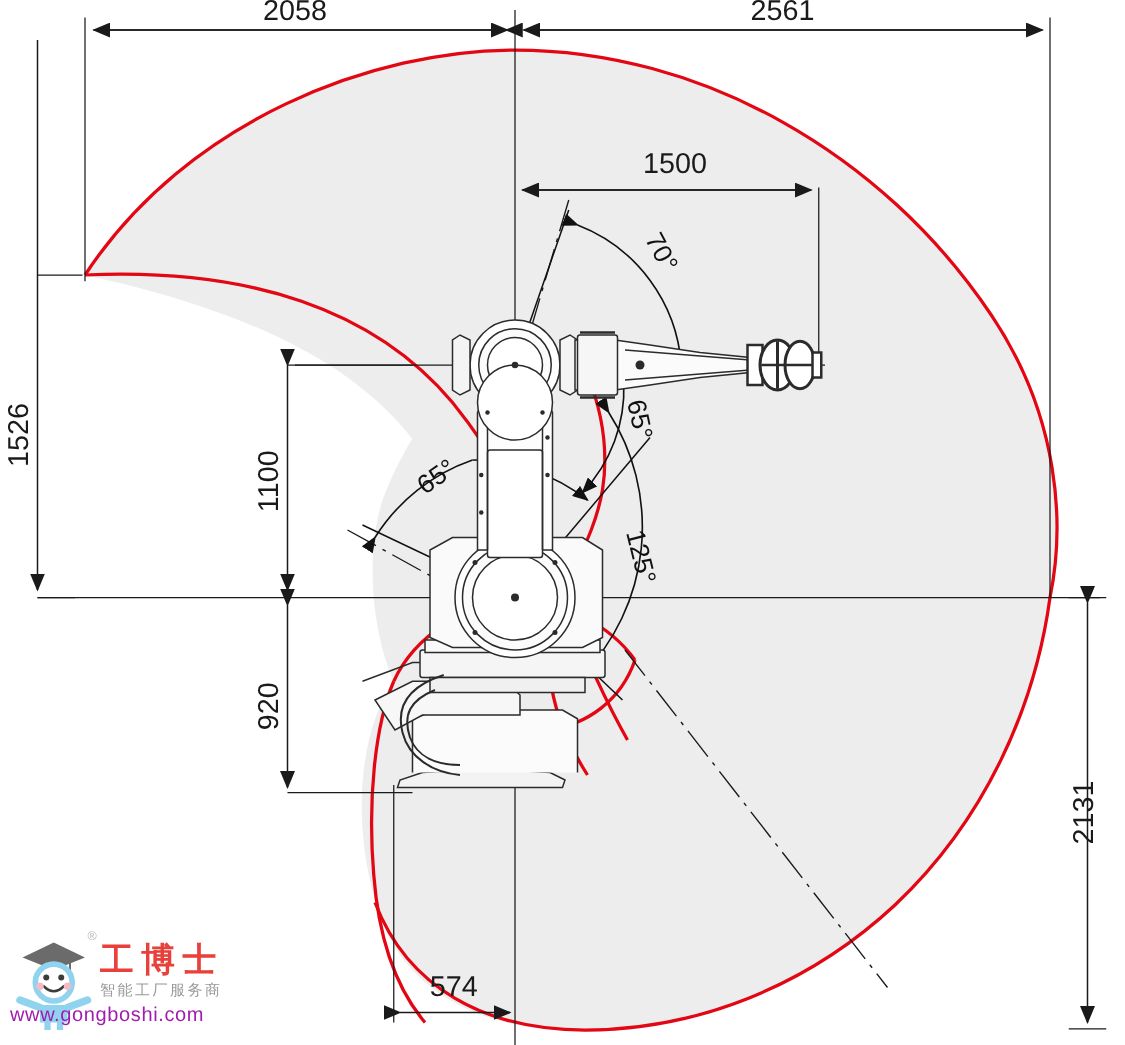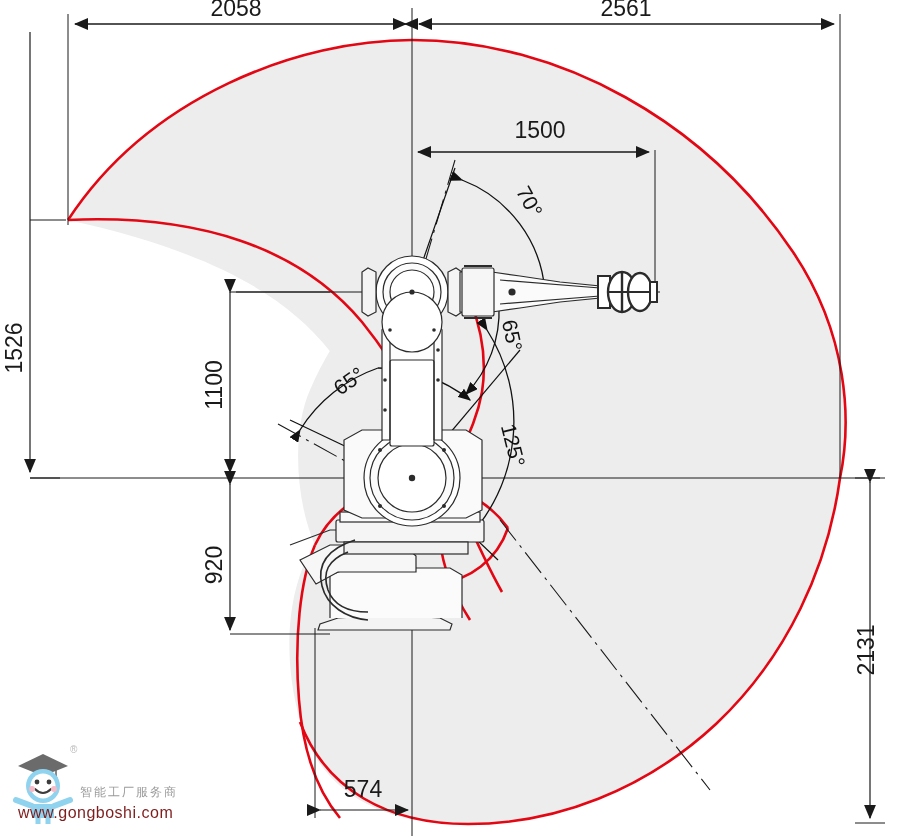--- a/index.html
+++ b/index.html
@@ -4,21 +4,21 @@
 <style>
   html,body{margin:0;padding:0;background:#ffffff;}
   body{width:900px;height:836px;font-family:"Liberation Sans",sans-serif;overflow:hidden;}
   #stage{position:relative;width:768px;height:836px;background:#fff;}
   svg.layer{position:absolute;left:0;top:0;width:900px;height:836px;}
   .dimtext{font-family:"Liberation Sans",sans-serif;font-size:23px;fill:#1a1a1a;letter-spacing:0px;}
   .angtext{font-family:"Liberation Sans",sans-serif;font-size:21px;fill:#111;}
   .wm-wrap{position:absolute;left:8px;top:744px;width:215px;height:86px;}
   .wm-text-zh{font-family:"DejaVu Sans",sans-serif;font-size:27px;color:#e8403a;font-weight:bold;letter-spacing:6px;position:absolute;left:72px;top:6px;}
   .wm-text-sub{font-family:"DejaVu Sans",sans-serif;font-size:12px;color:#9a9a9a;letter-spacing:2px;position:absolute;left:72px;top:40px;}
-  .wm-text-url{font-family:"Liberation Sans",sans-serif;font-size:16px;color:#7f1d1d;position:absolute;left:10px;top:60px;letter-spacing:0.5px;}
+  .wm-text-url{font-family:"Liberation Sans",sans-serif;font-size:16px;color:#a21caf;position:absolute;left:0;top:60px;letter-spacing:0.5px;}
   .wm-reg{position:absolute;left:62px;top:0px;font-size:10px;color:#b9b9b9;}
 </style>
 </head>
 <body>
 
 <div id="stage">
 
   <svg class="layer" viewBox="0 0 900 836">
     <defs>
       <marker id="ar" markerWidth="12" markerHeight="10" refX="11" refY="5" orient="auto">
@@ -267,17 +267,18 @@
       <circle cx="29" cy="38" r="2.4" fill="#3c3c3c"></circle>
       <circle cx="41" cy="38" r="2.4" fill="#3c3c3c"></circle>
       <path d="M27,45 Q35,53 43,45" fill="none" stroke="#3c3c3c" stroke-width="2" stroke-linecap="round"></path>
       <circle cx="24" cy="45" r="3" fill="#f6b9c6"></circle>
       <circle cx="46" cy="45" r="3" fill="#f6b9c6"></circle>
       <path d="M24,60 L24,74 L46,74 L46,60 Z" fill="#8fd3ef"></path>
       <path d="M24,62 L8,56 M46,62 L62,56" stroke="#8fd3ef" stroke-width="6" stroke-linecap="round"></path>
       <path d="M30,74 L30,80 M40,74 L40,80" stroke="#8fd3ef" stroke-width="5" stroke-linecap="round"></path>
     </svg>
     <span class="wm-reg">®</span>
+    <span class="wm-text-zh">工博士</span>
     <span class="wm-text-sub">智能工厂服务商</span>
     <span class="wm-text-url">www.gongboshi.com</span>
   </div>
 
 </div>
 
 </body></html>

